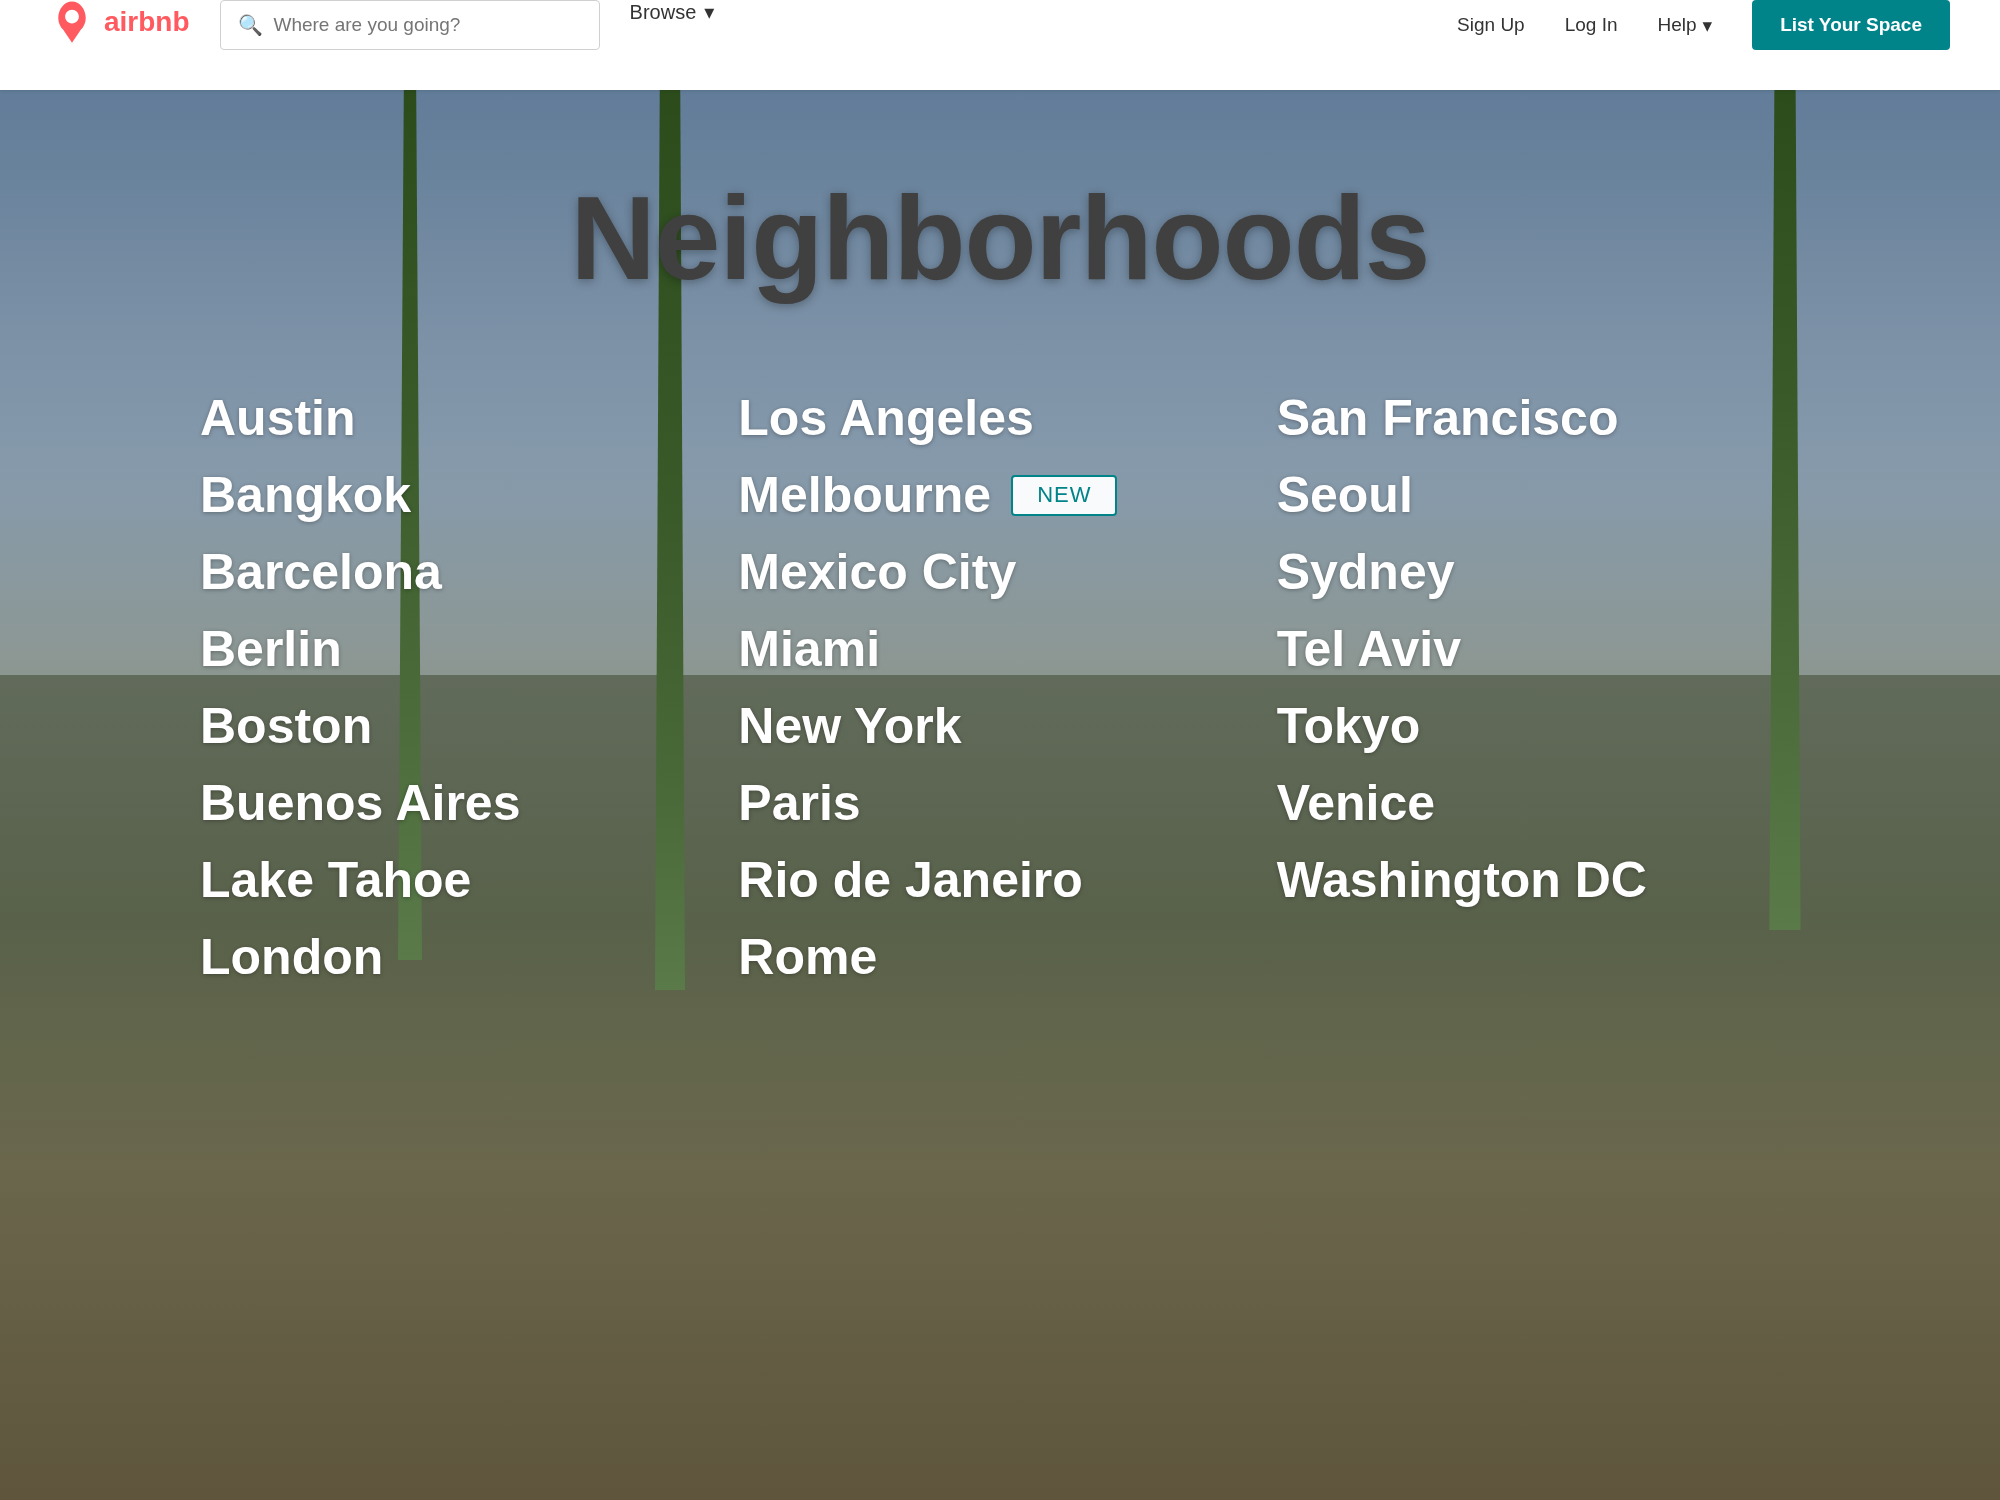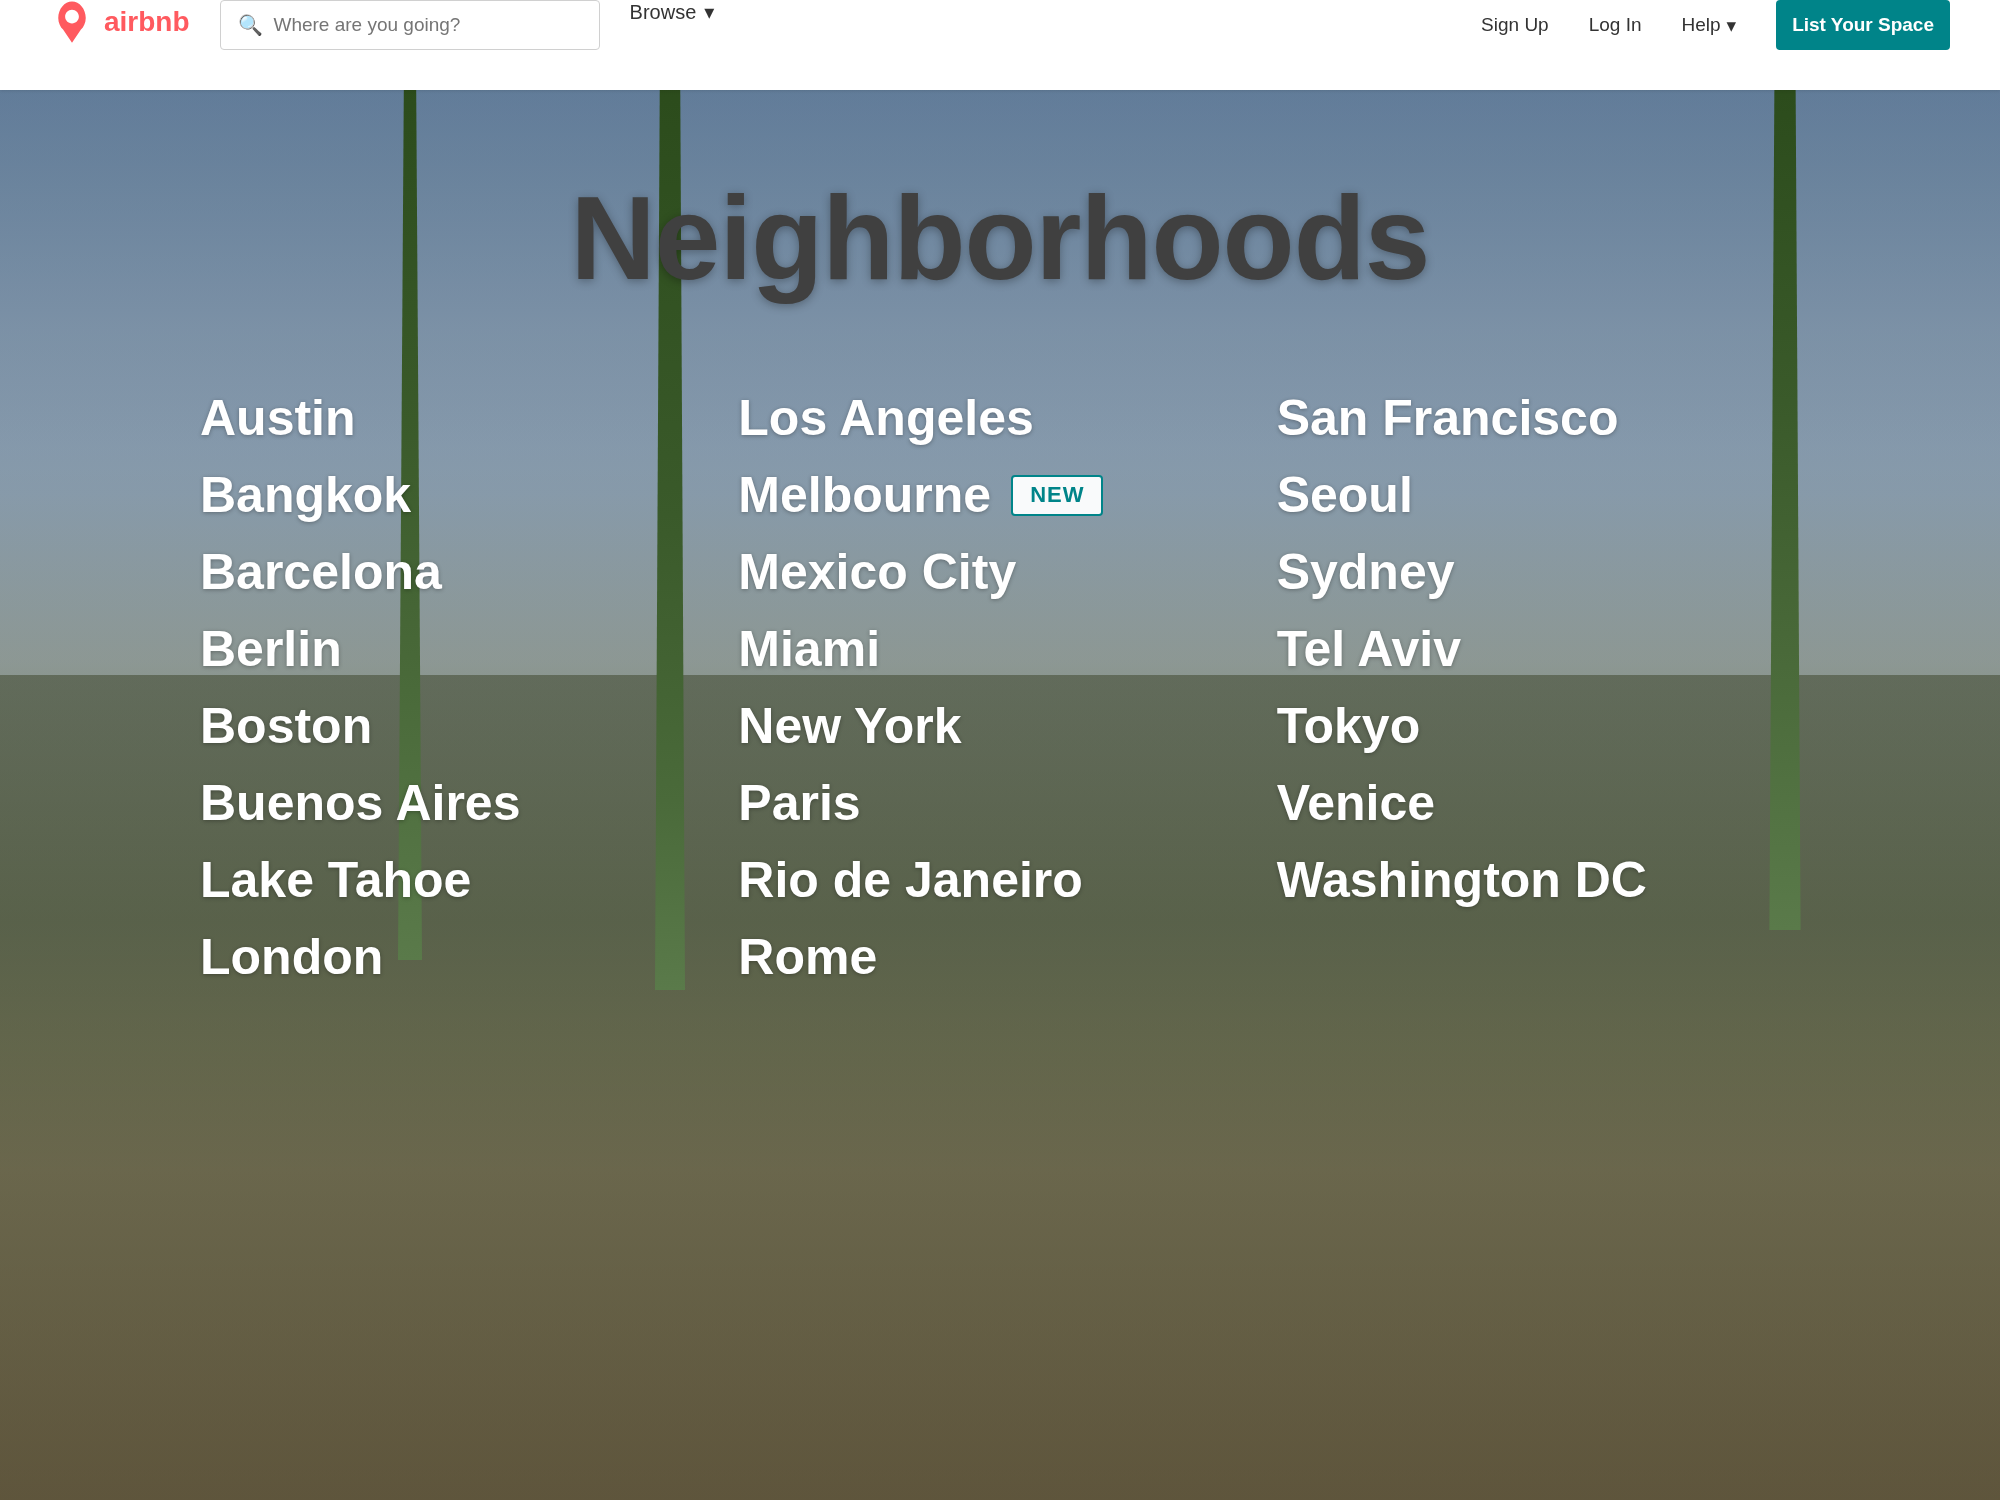--- a/index.html
+++ b/index.html
@@ -186,21 +186,21 @@
       cursor: pointer;
       background: none;
       border: none;
     }
 
     .list-space-btn {
       background: #008489;
       color: white;
       border: none;
       border-radius: 4px;
-      padding: 14px 16px;
+      padding: 14px 28px;
       font-size: 19px;
       font-weight: 600;
       cursor: pointer;
     }
 
     
     .main-content {
       position: relative;
       z-index: 10;
       padding: 80px 150px 60px 150px;
@@ -241,22 +241,22 @@
       gap: 20px;
       text-shadow: 0 1px 4px rgba(0,0,0,0.3);
       line-height: 1.3;
     }
 
     .new-badge {
       display: inline-block;
       border: 2px solid #008489;
       color: #008489;
       font-size: 22px;
-      font-weight: 700;
-      padding: 4px 17px;
+      font-weight: 400;
+      padding: 4px 24px;
       border-radius: 4px;
       background: rgba(255,255,255,0.95);
       text-shadow: none;
       letter-spacing: 1px;
       vertical-align: middle;
     }
   </style>
 </head>
 <body>
 

